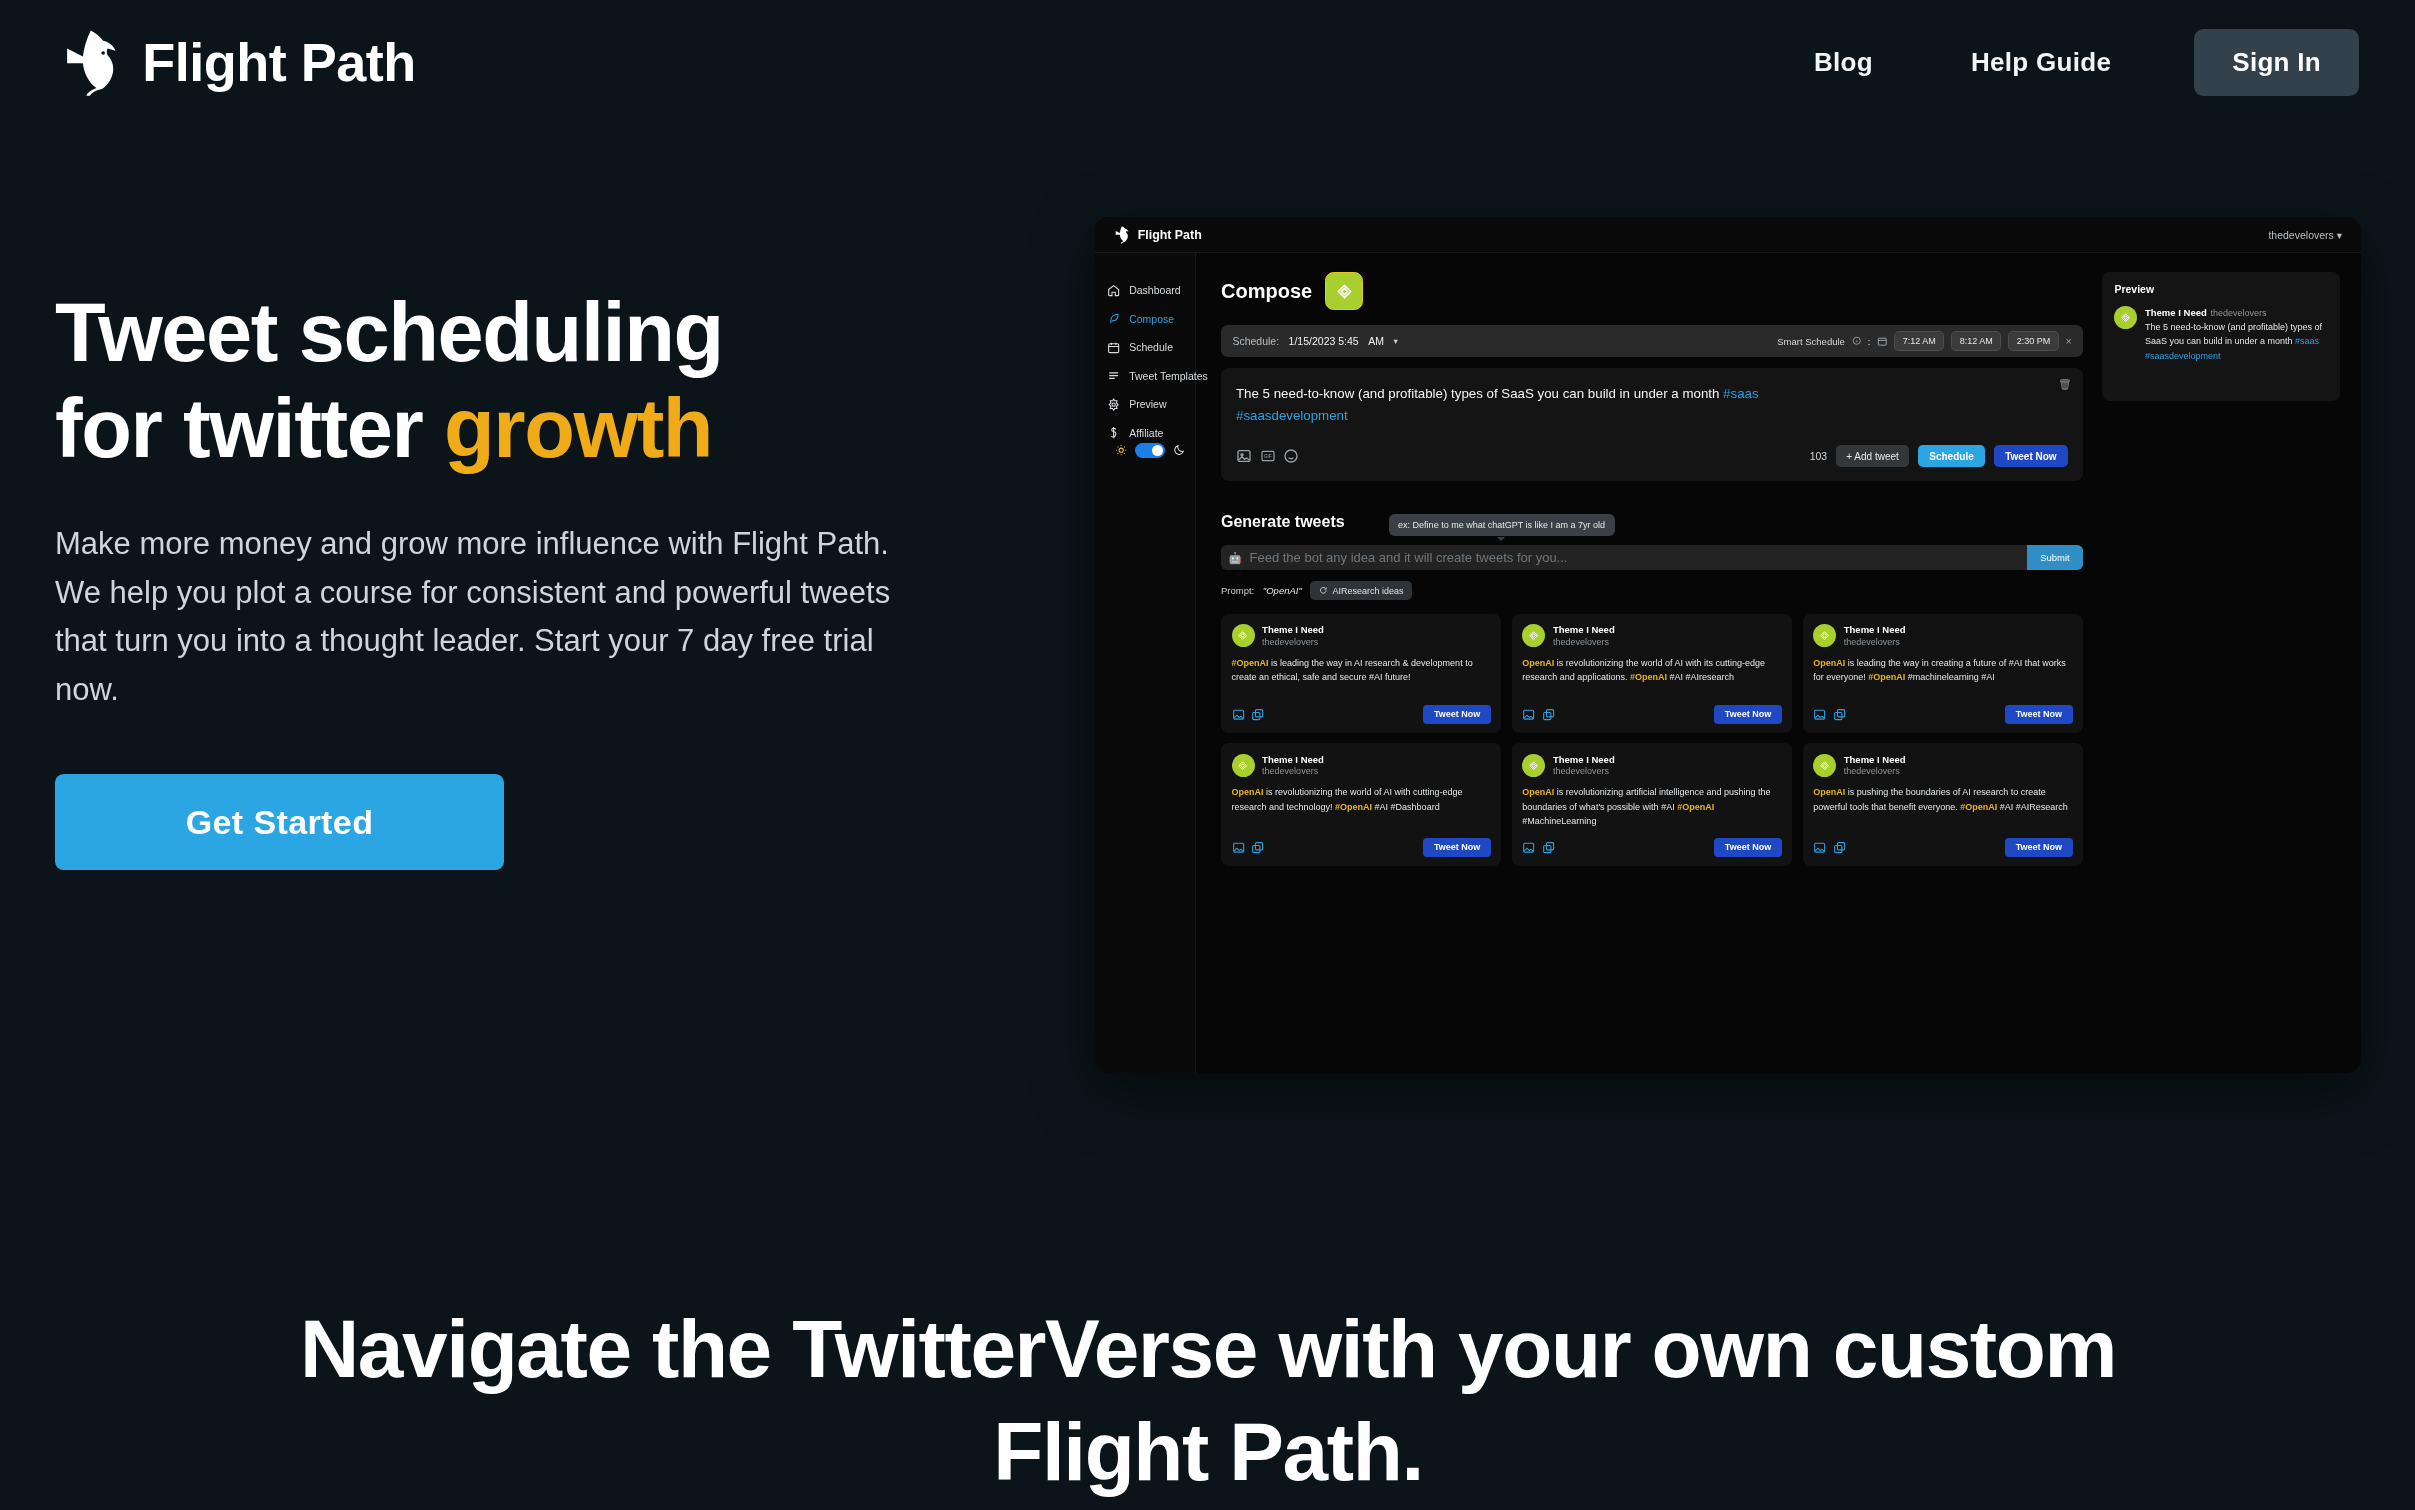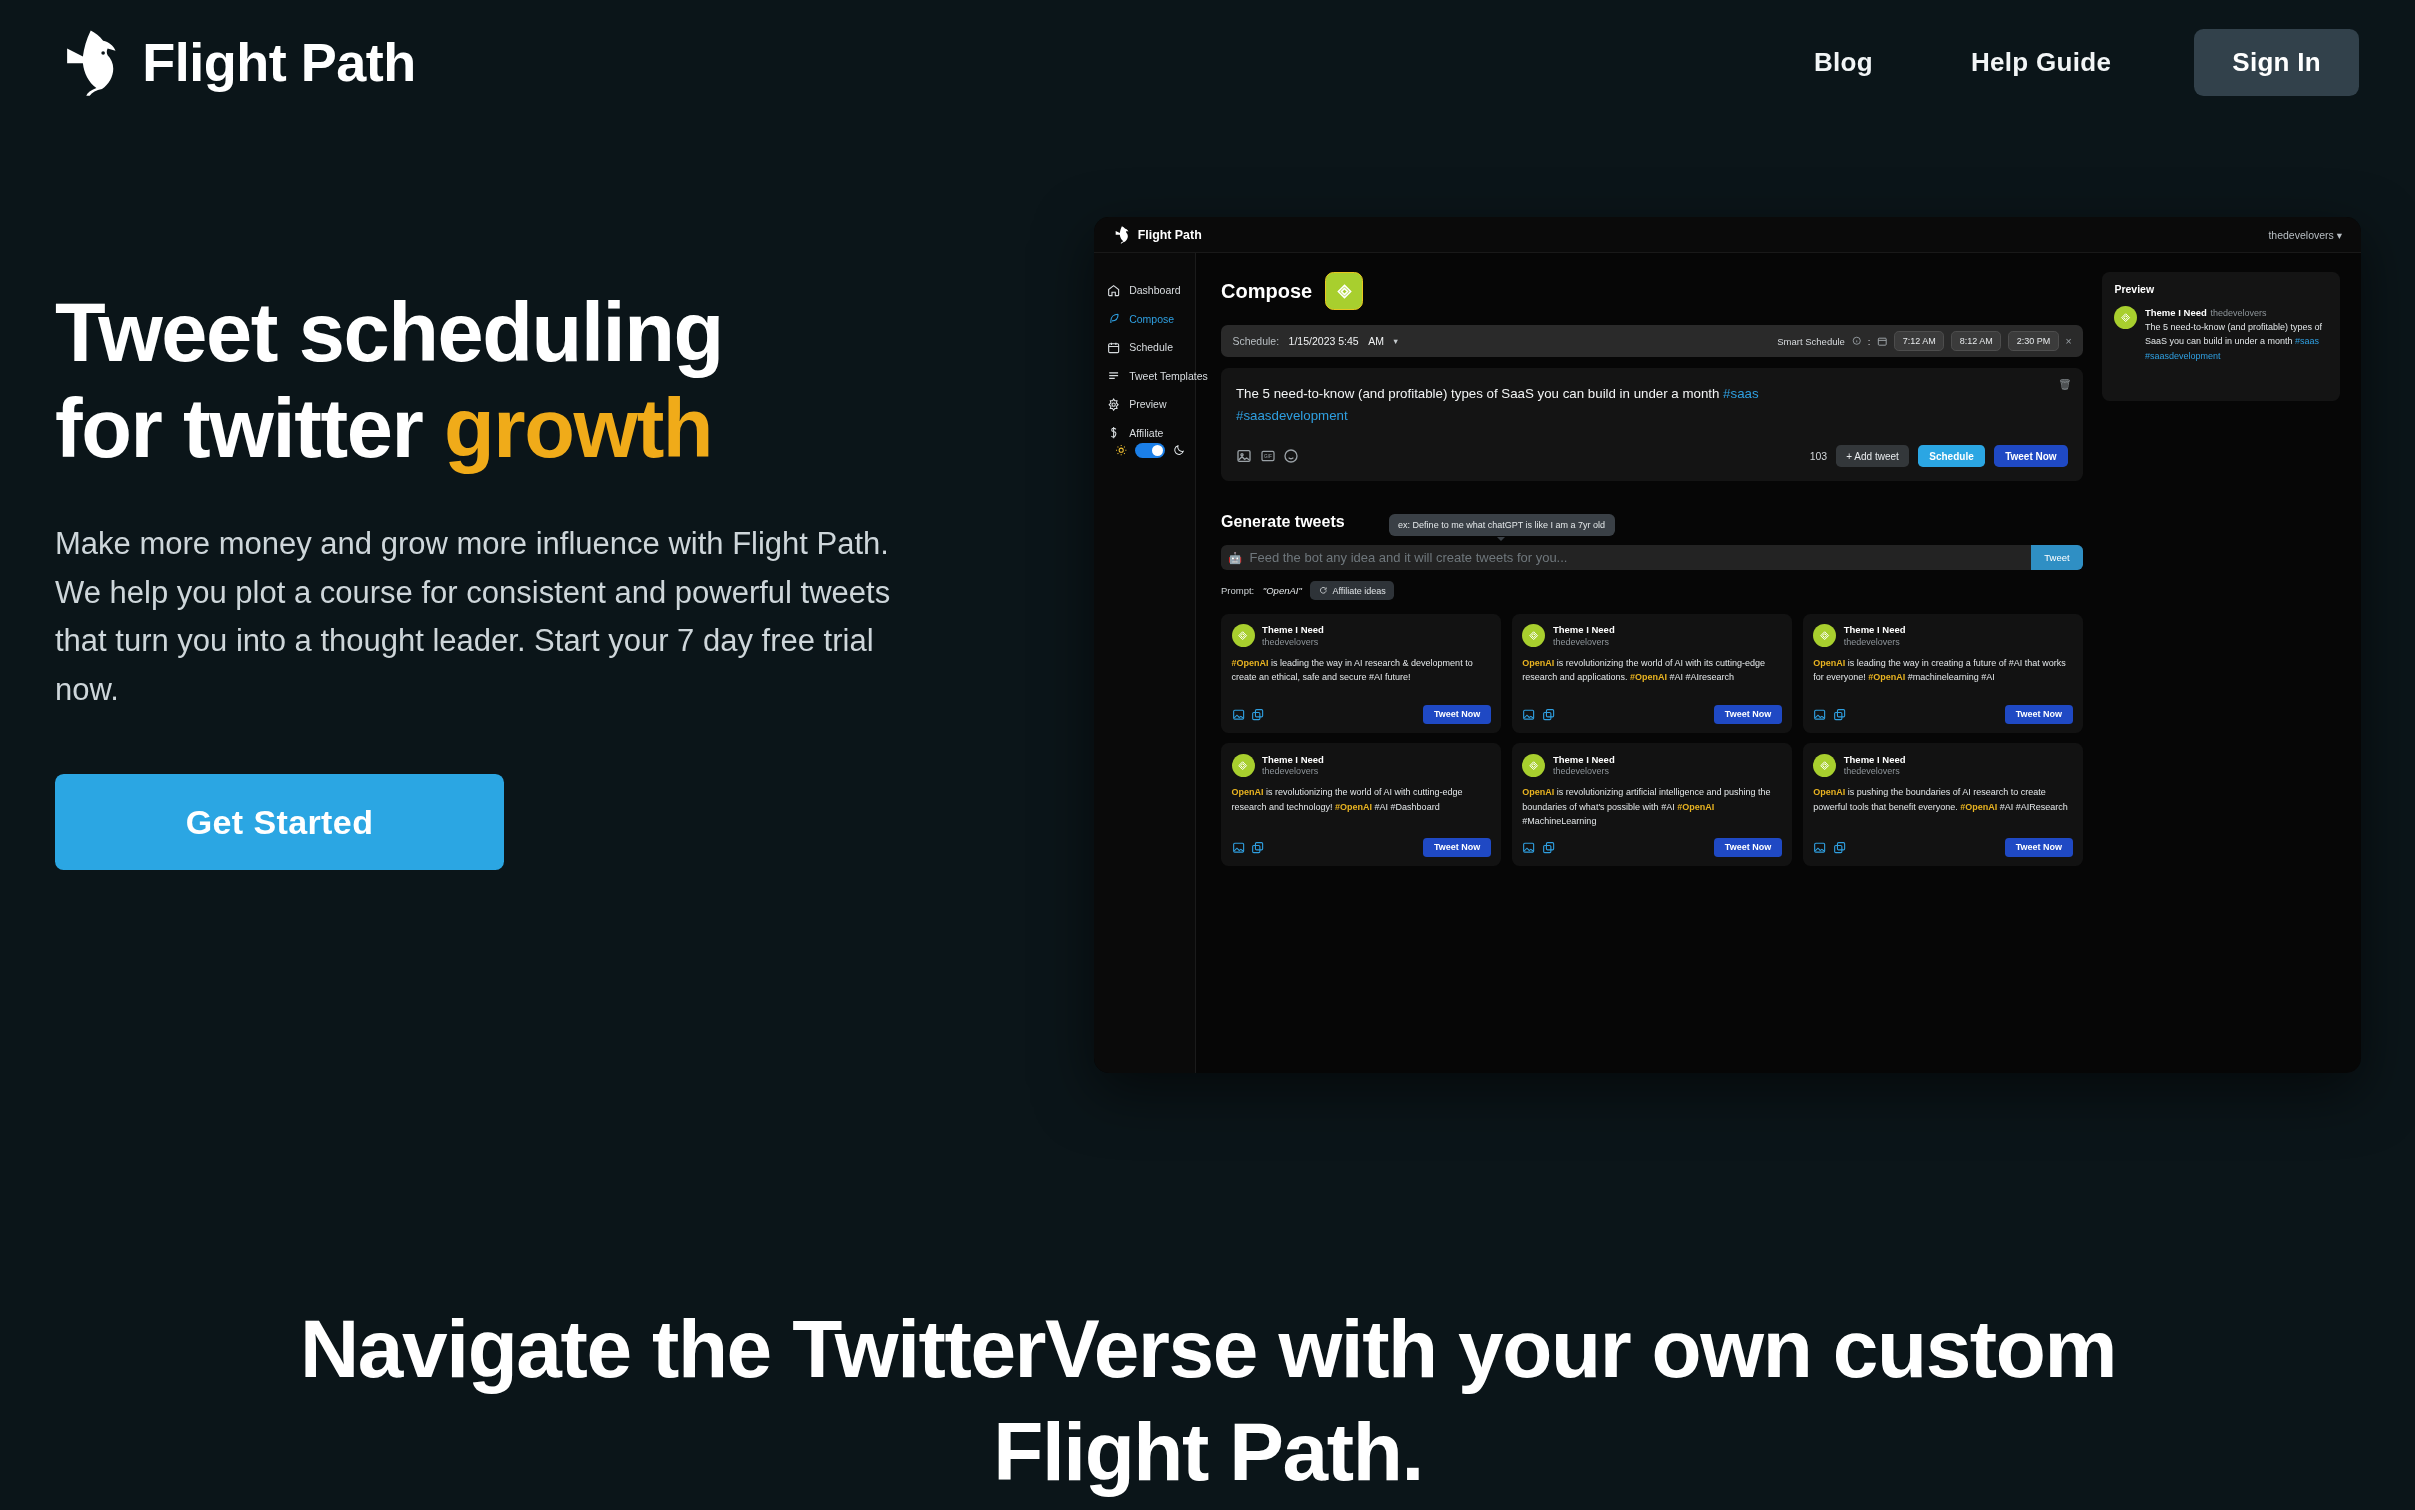--- a/index.html
+++ b/index.html
@@ -640,31 +640,31 @@
         </div>
 
         <div class="gen-head">
           <span class="gen-title">Generate tweets</span>
           <span class="tooltip">ex: Define to me what chatGPT is like I am a 7yr old</span>
         </div>
 
         <div class="gen-input-row">
           <span class="gen-bot-ico">🤖</span>
           <input class="gen-input" placeholder="Feed the bot any idea and it will create tweets for you..." style="">
-          <button class="btn-submit">Tweet</button>
+          <button class="btn-submit">Submit</button>
         </div>
 
         <div class="prompt-row">
           <span>Prompt:</span>
           <span class="prompt-val">"OpenAI"</span>
           <button class="btn-regen">
             <svg width="8.6" height="8.6" viewBox="0 0 24 24" fill="none" stroke="currentColor" stroke-width="2.2">
                 <path d="M20 12a8 8 0 11-2.3-5.6M20 4v5h-5"></path>
               </svg>
-            <span>Affiliate ideas</span>
+            <span>AIResearch ideas</span>
           </button>
         </div>
 
         <div class="cards-grid">
 
           <div class="tcard">
             <div class="tcard-head">
               <div class="avatar">
                   <svg width="13.3" height="13.3" viewBox="0 0 24 24" fill="none" stroke="#fff" stroke-width="1.8">
                     <path d="M12 5l7 7-7 7-7-7z"></path>

